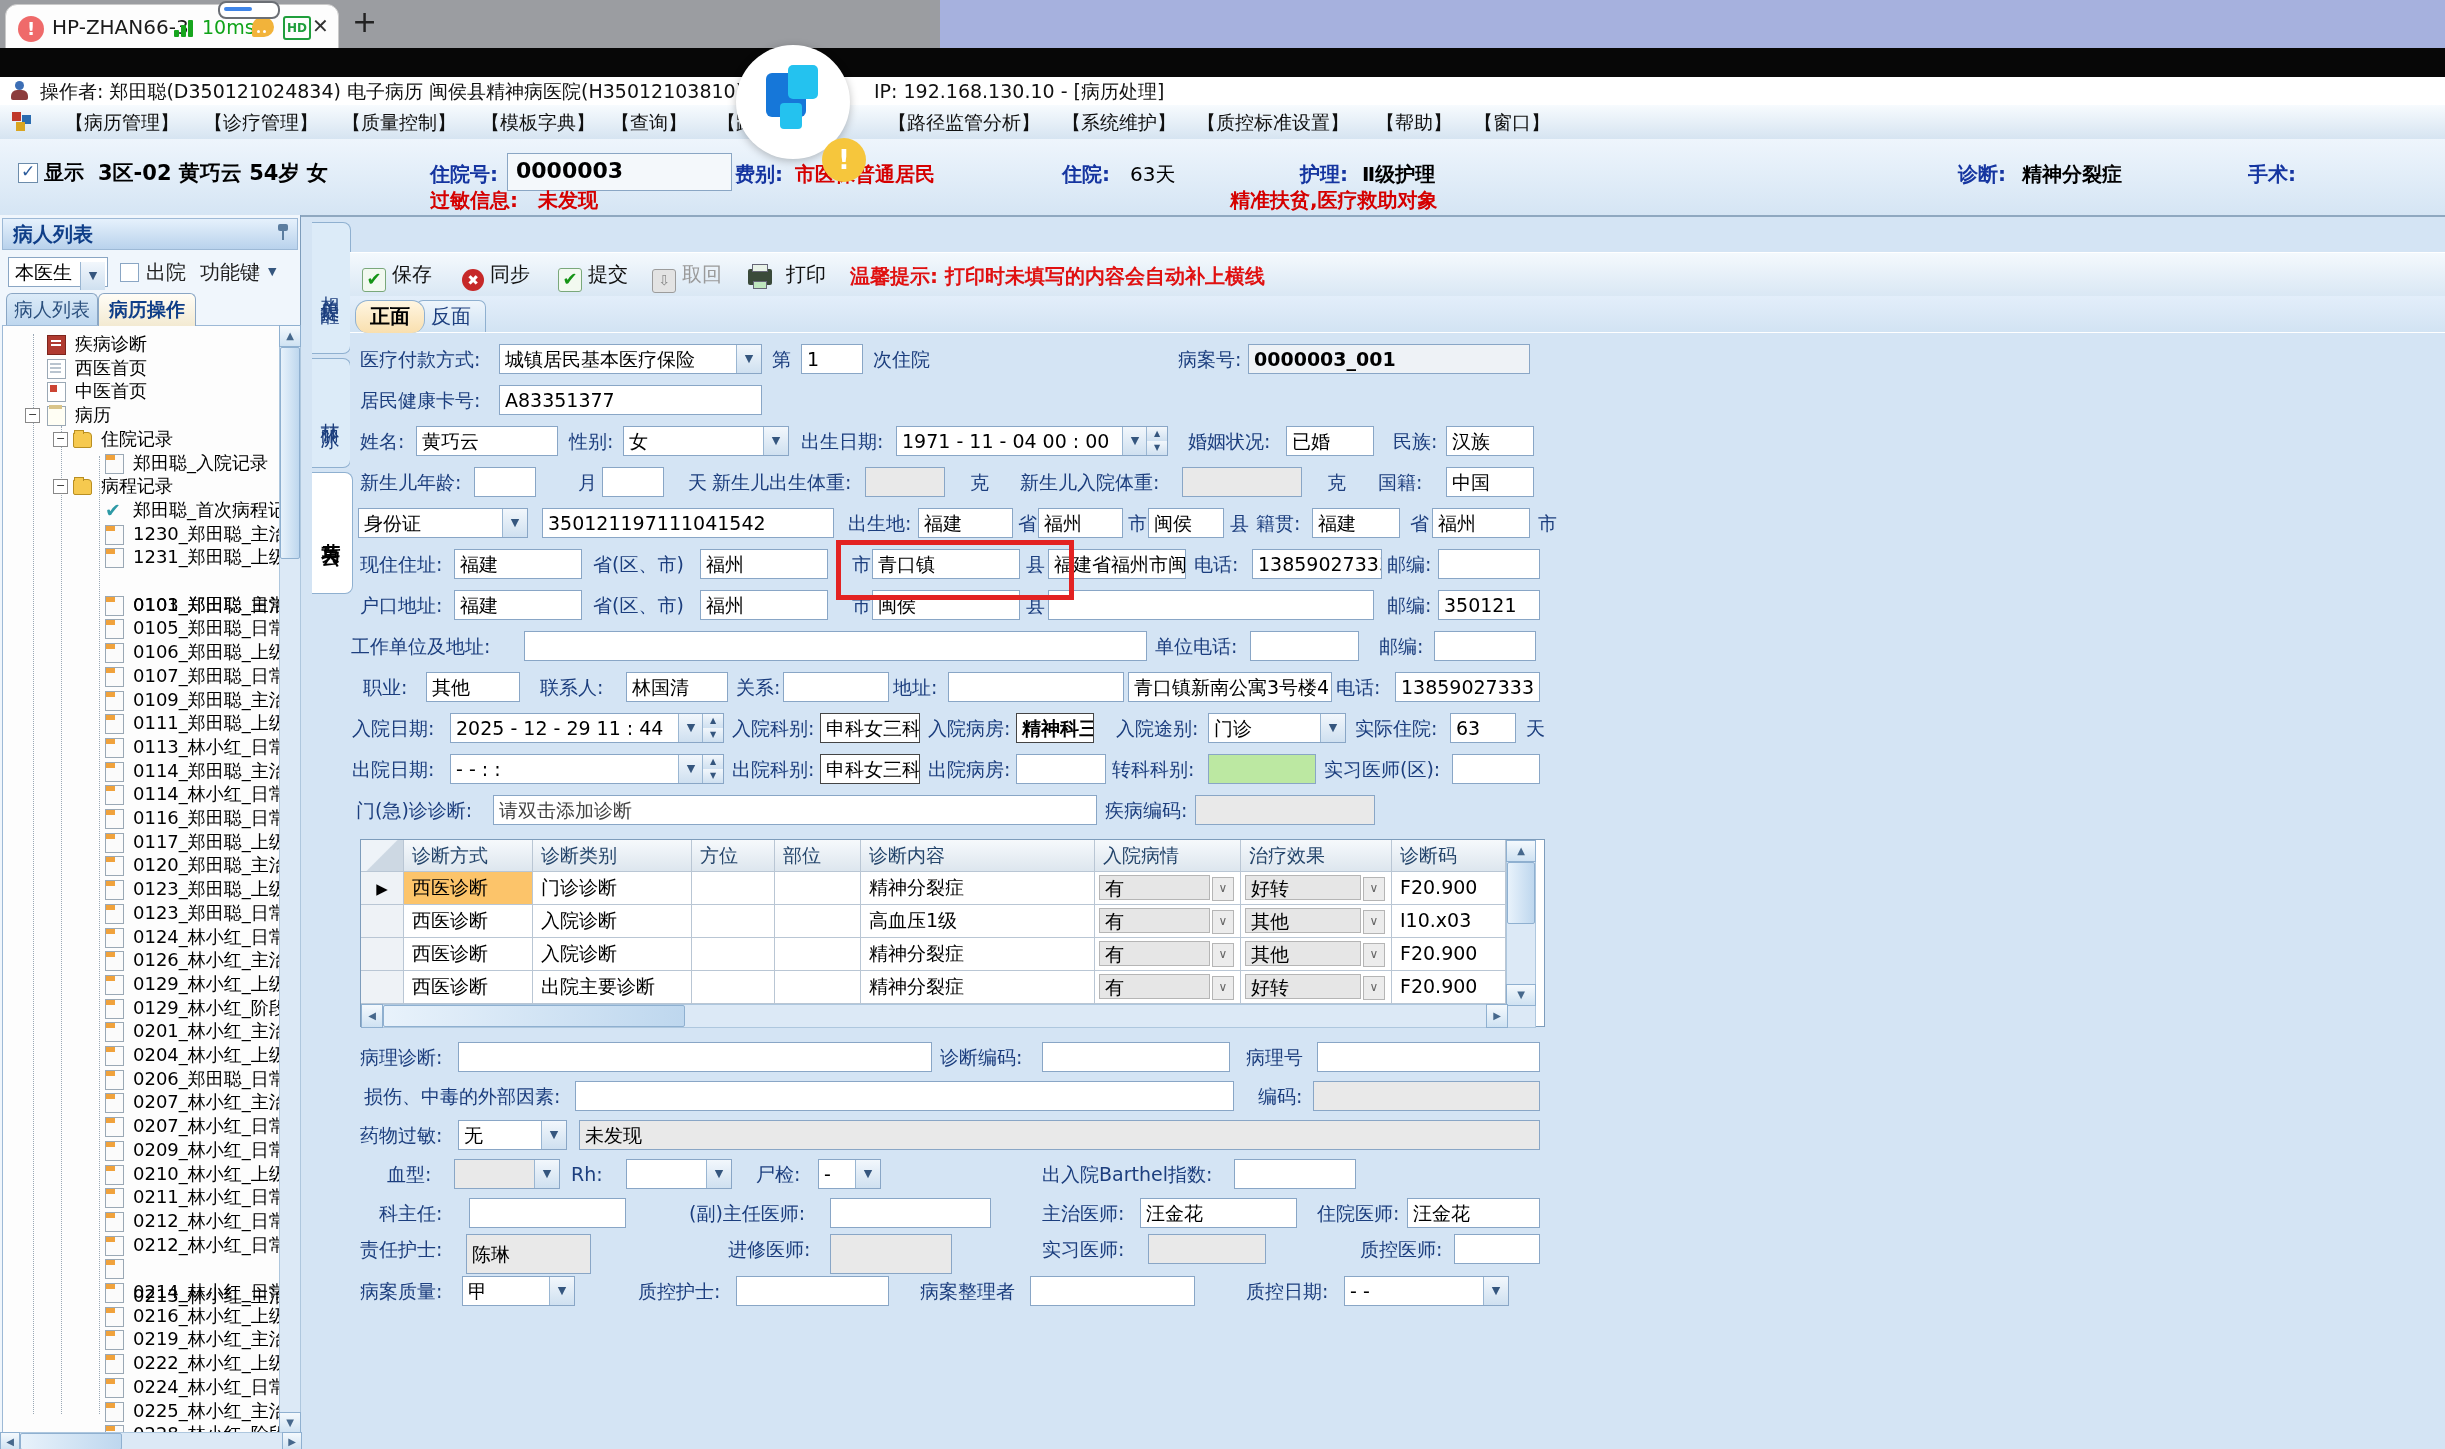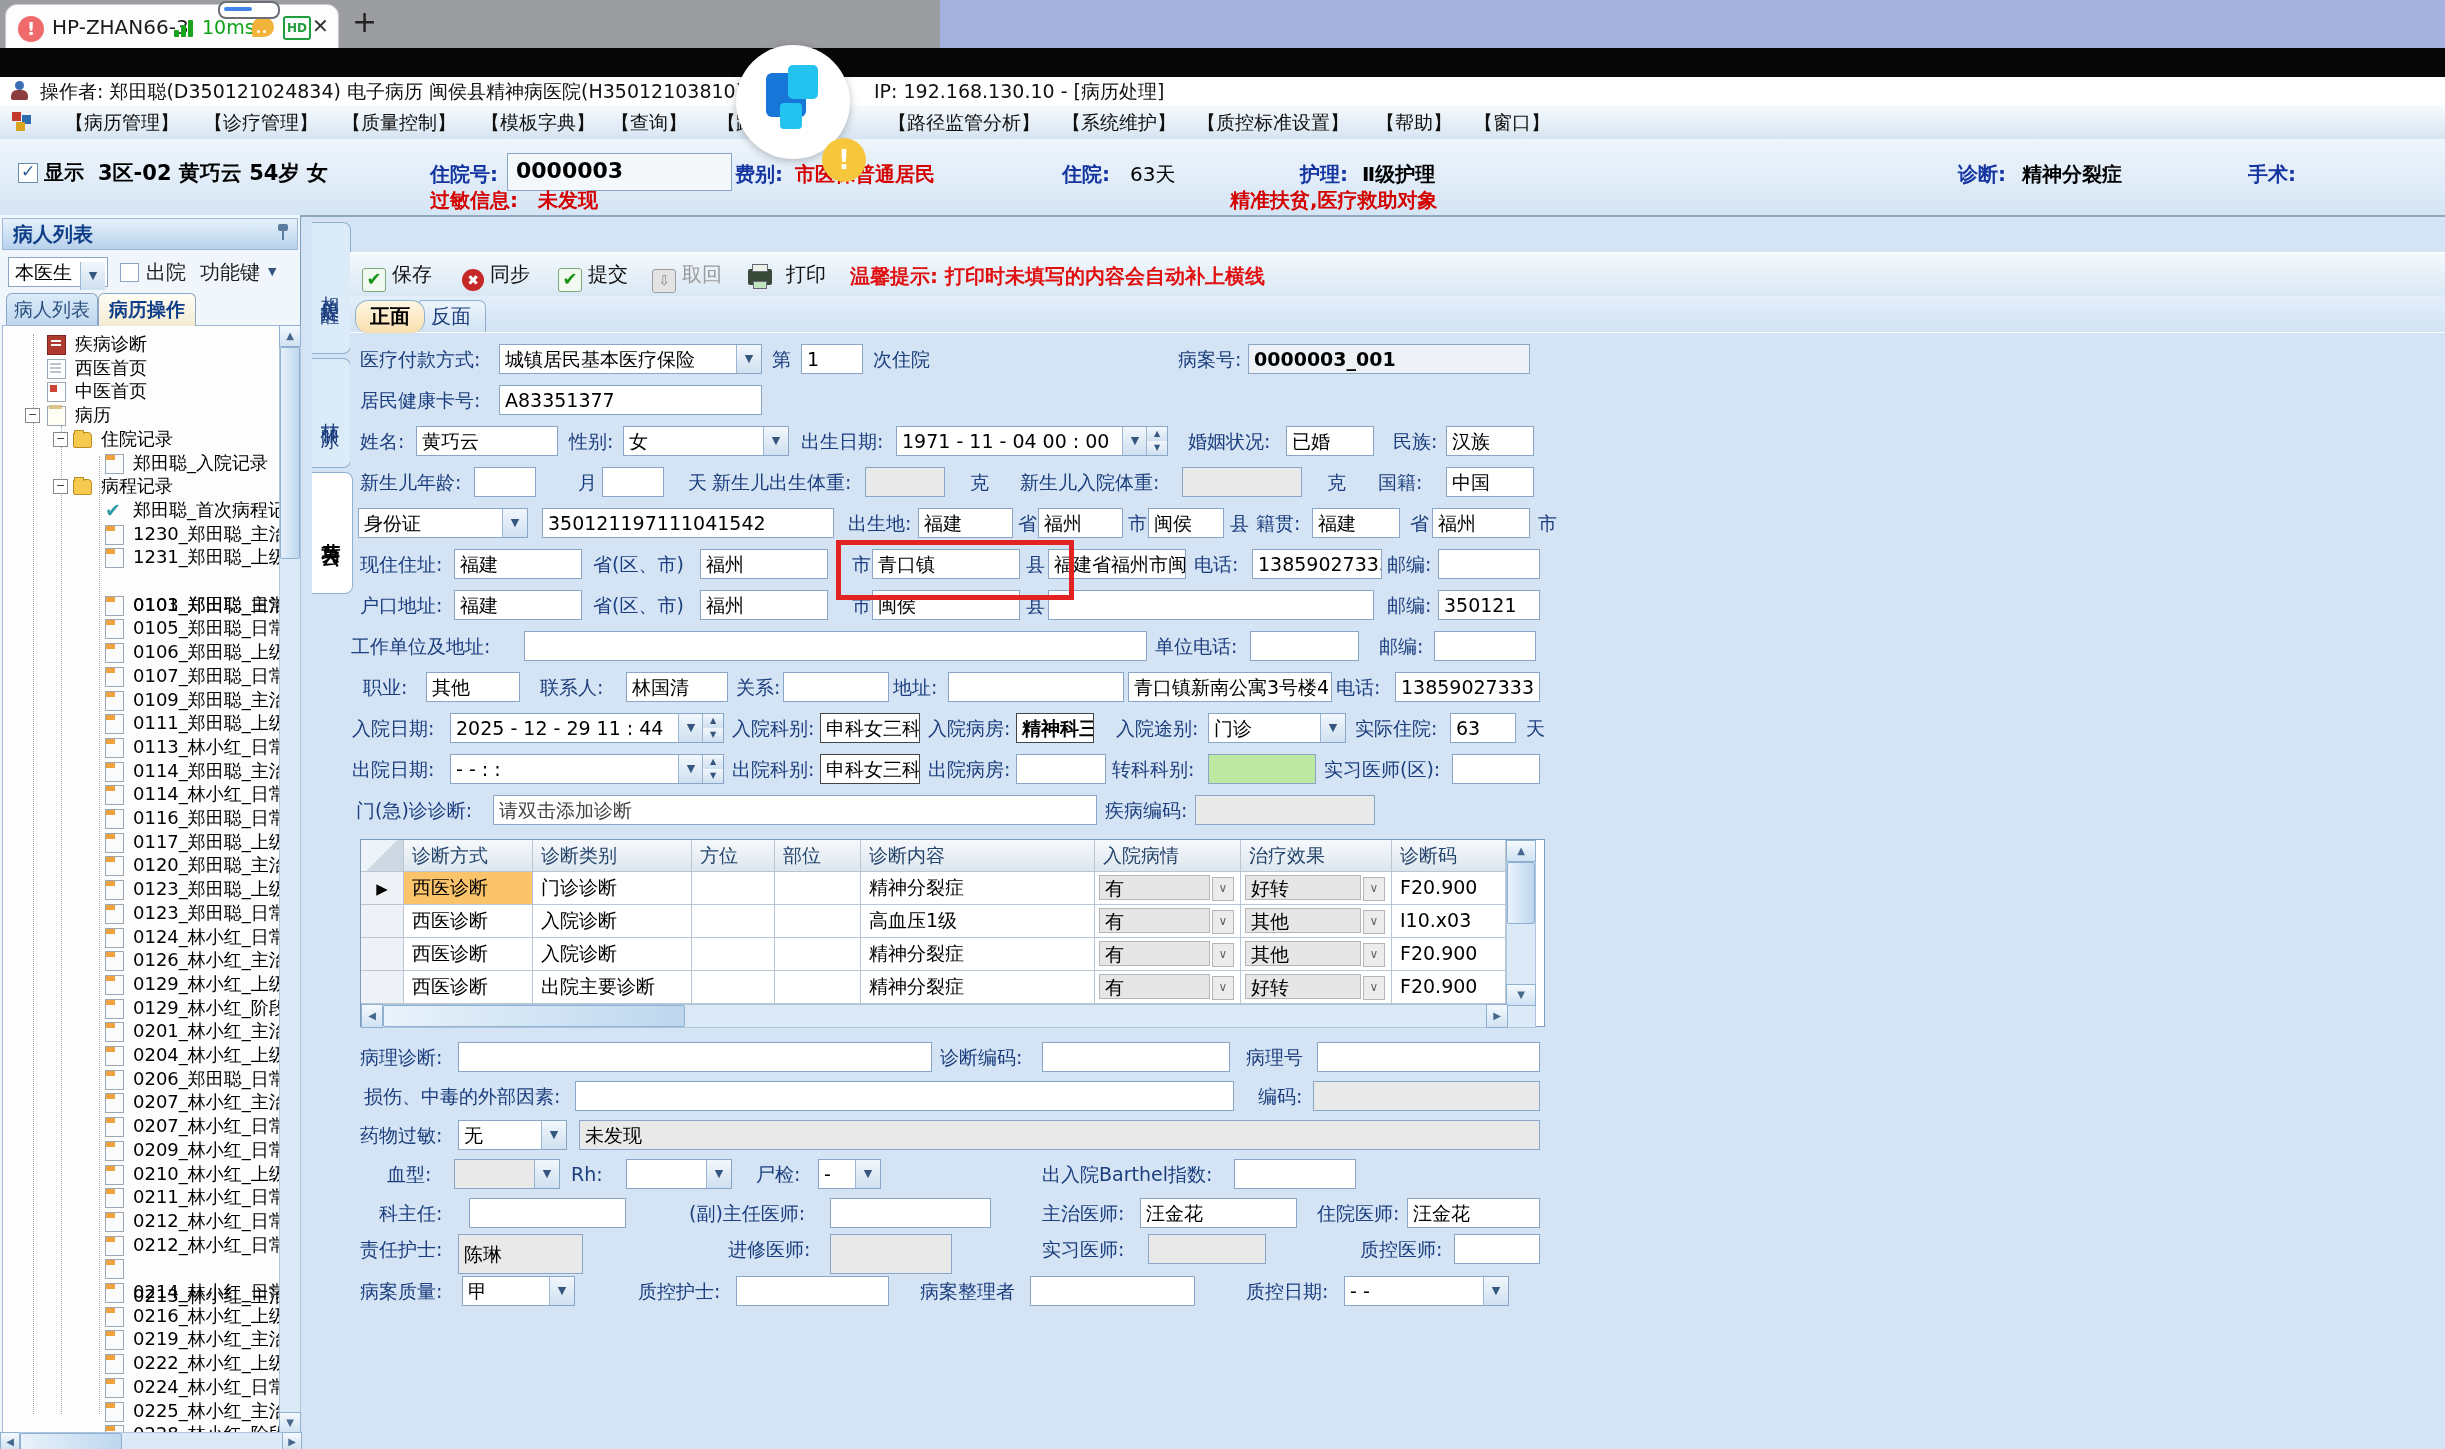--- a/index.html
+++ b/index.html
@@ -717,21 +717,21 @@
     <div class="lbl" style="left:29px;top:864px;">科主任:</div>
     <div class="inp" style="left:119px;top:865px;width:157px;"></div>
     <div class="lbl" style="left:339px;top:864px;">(副)主任医师:</div>
     <div class="inp" style="left:480px;top:865px;width:161px;"></div>
     <div class="lbl" style="left:692px;top:864px;">主治医师:</div>
     <div class="inp" style="left:790px;top:865px;width:157px;">汪金花</div>
     <div class="lbl" style="left:967px;top:864px;">住院医师:</div>
     <div class="inp" style="left:1057px;top:865px;width:133px;">汪金花</div>
 
     <div class="lbl" style="left:10px;top:900px;">责任护士:</div>
-    <div class="inp grey" style="left:108px;top:901px;width:125px;height:40px;line-height:38px;">陈琳</div>
+    <div class="inp grey" style="left:116px;top:901px;width:125px;height:40px;line-height:38px;">陈琳</div>
     <div class="lbl" style="left:378px;top:900px;">进修医师:</div>
     <div class="inp grey" style="left:480px;top:901px;width:122px;height:40px;"></div>
     <div class="lbl" style="left:692px;top:900px;">实习医师:</div>
     <div class="inp grey" style="left:798px;top:901px;width:118px;"></div>
     <div class="lbl" style="left:1010px;top:900px;">质控医师:</div>
     <div class="inp" style="left:1104px;top:901px;width:86px;"></div>
 
     <div class="lbl" style="left:10px;top:942px;">病案质量:</div>
     <div class="inp" style="left:112px;top:943px;width:113px;"><span>甲</span><span class="dd">▼</span></div>
     <div class="lbl" style="left:288px;top:942px;">质控护士:</div>

